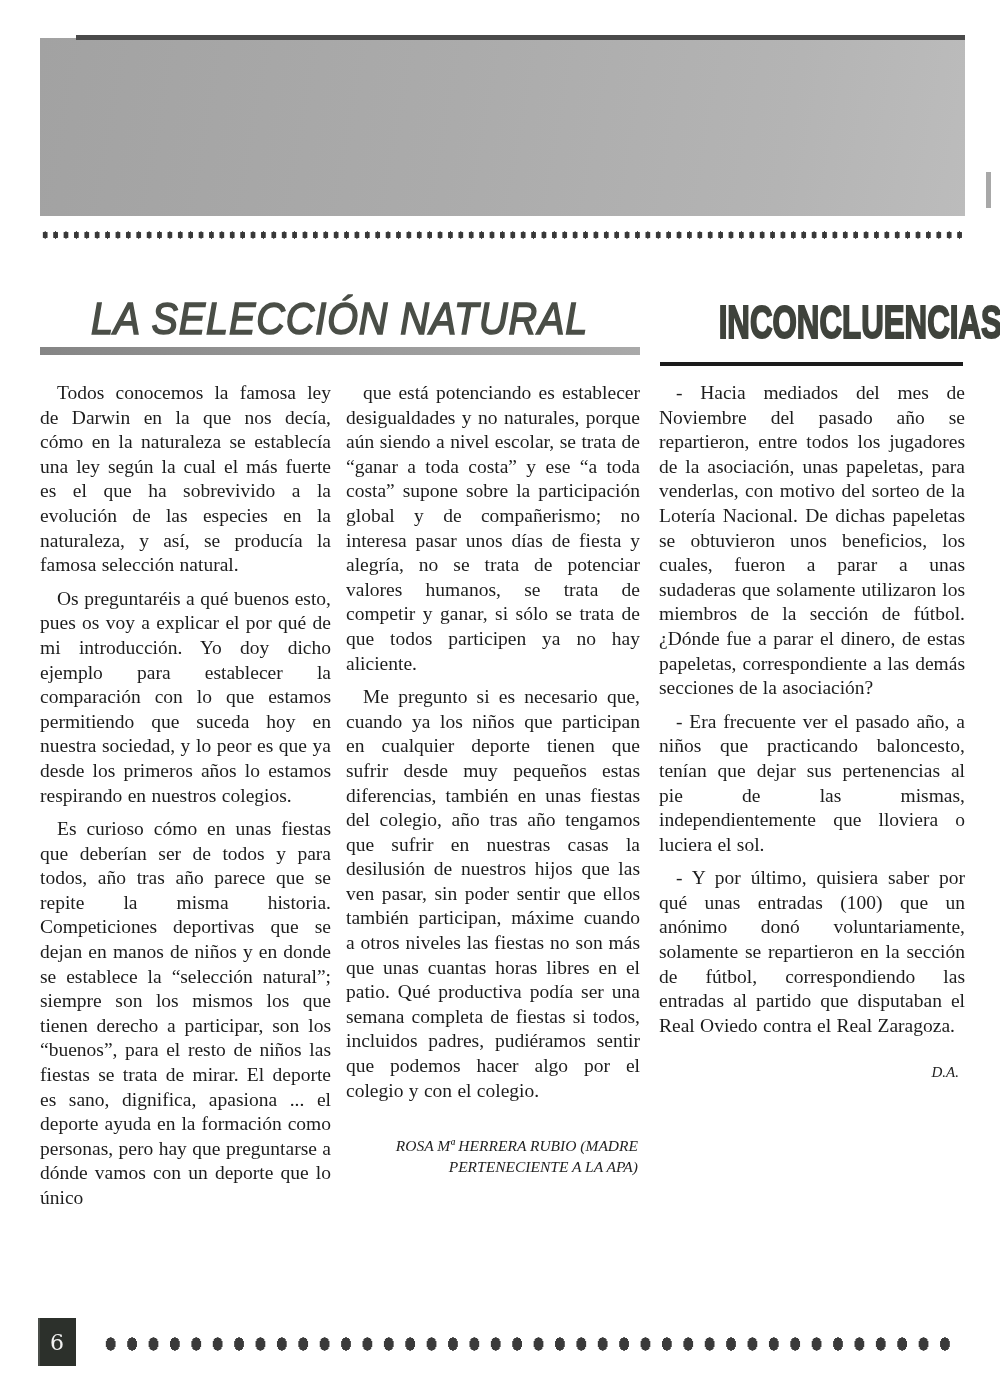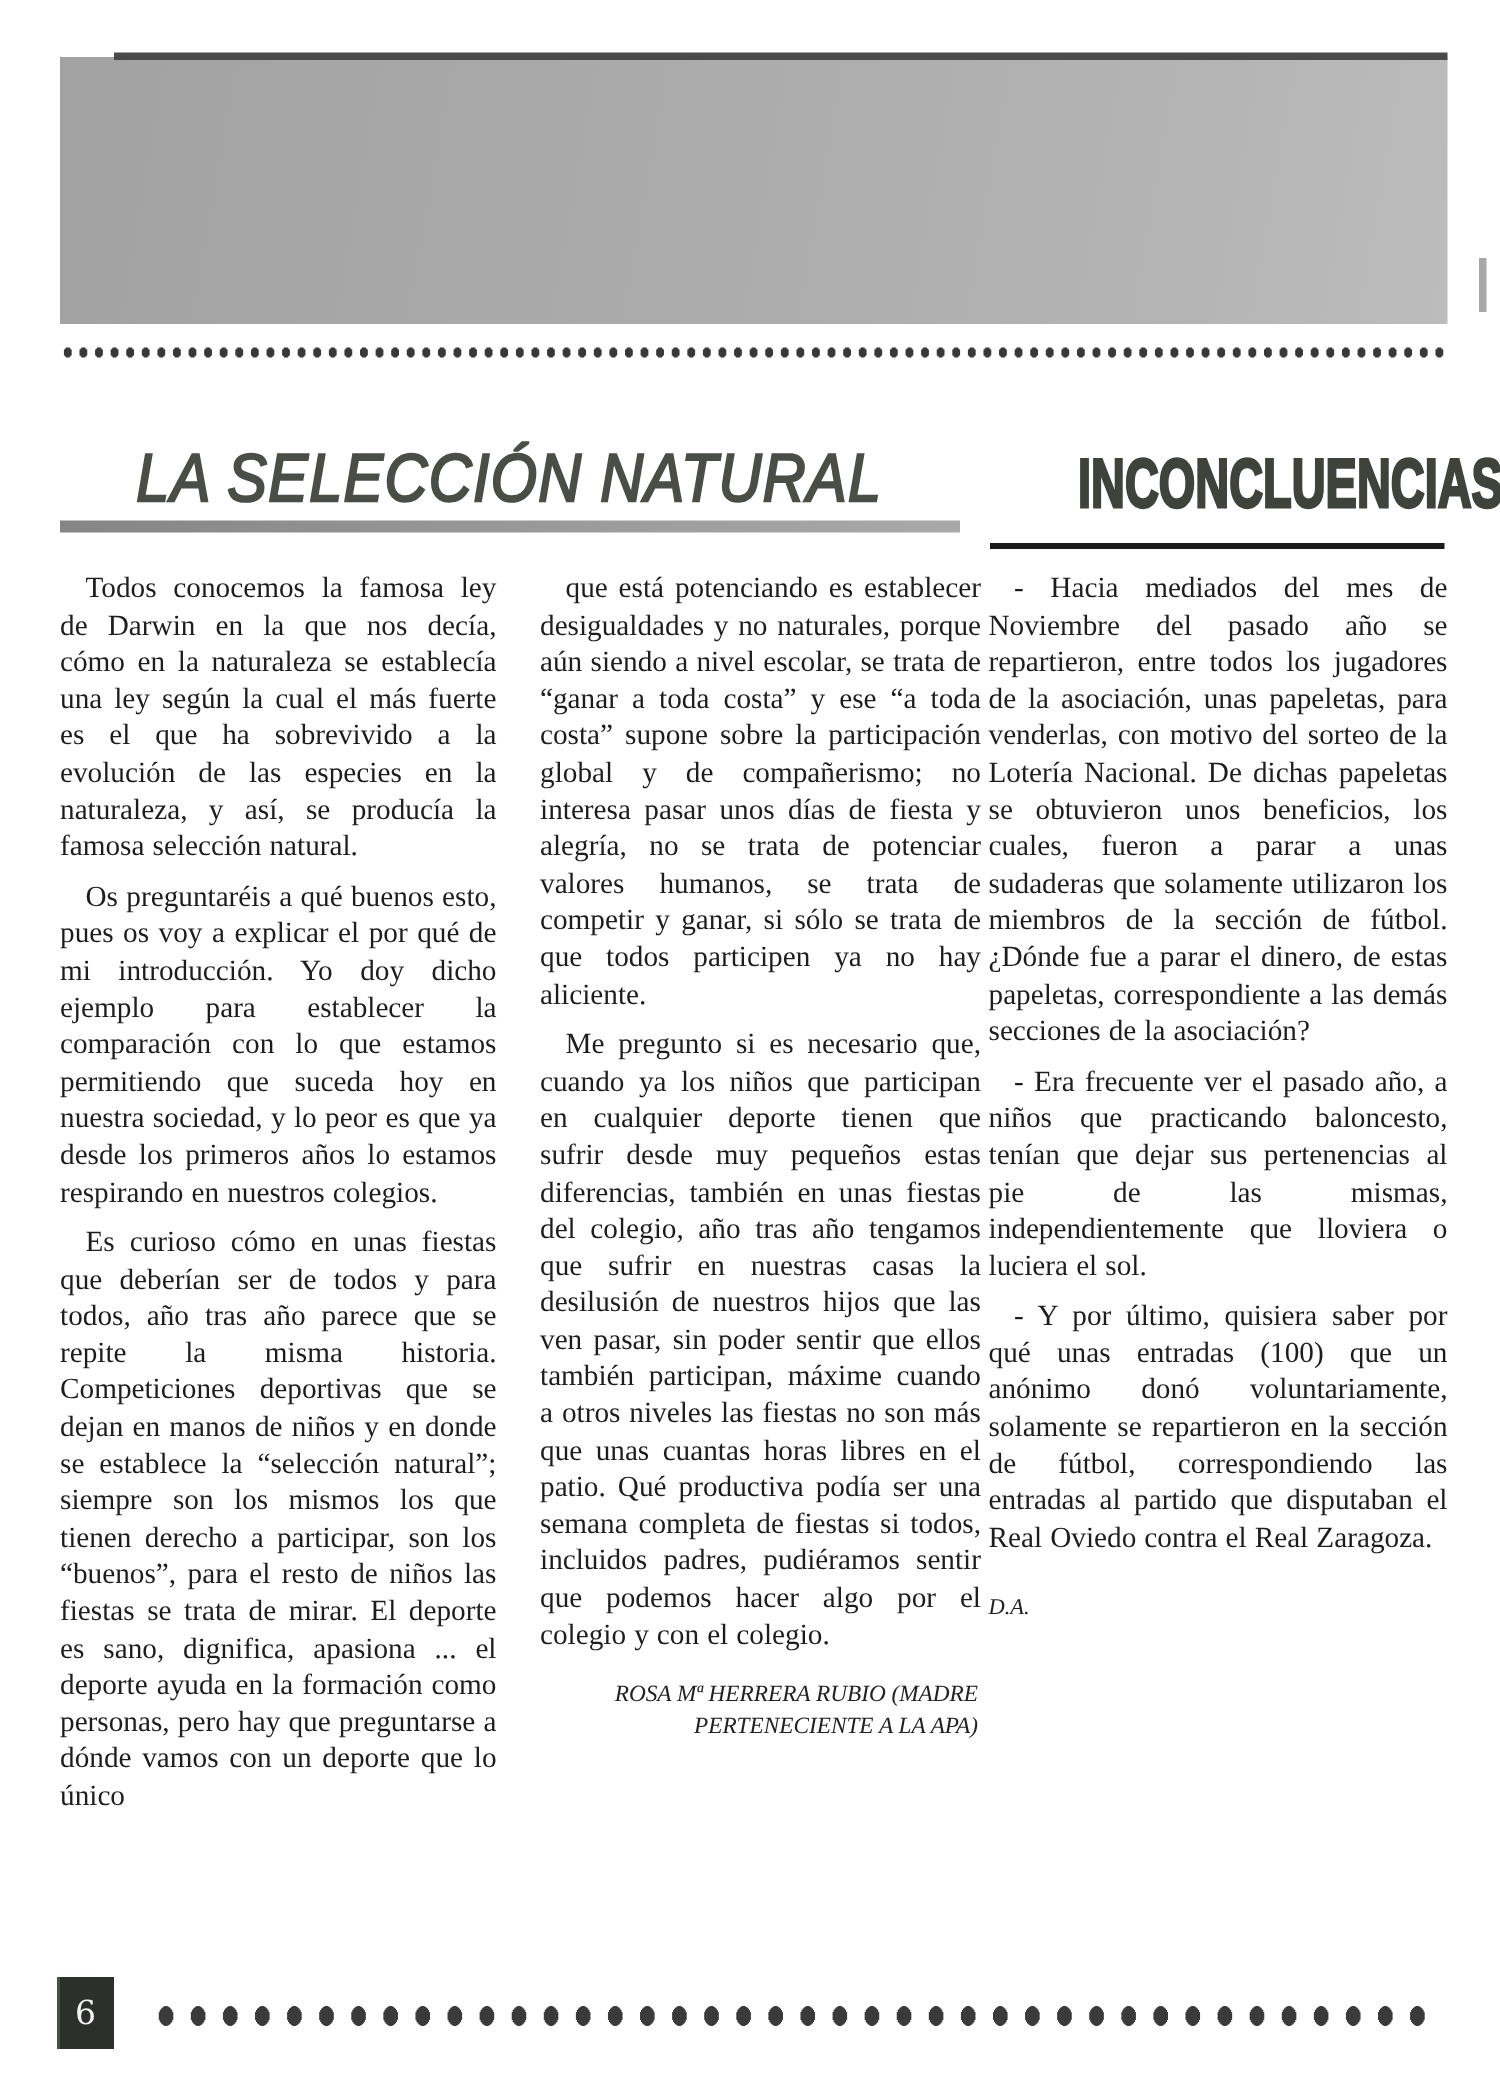--- a/index.html
+++ b/index.html
@@ -34,27 +34,27 @@
   .art2-title{position:absolute;left:652px;top:298px;width:318px;height:50px;text-align:center;
               font-family:"Liberation Sans", sans-serif;font-weight:700;
               font-size:46px;line-height:48px;color:#3f433c;white-space:nowrap;}
   .art2-title .squeeze{display:inline-block;transform:scaleX(0.68);transform-origin:center;
               -webkit-text-stroke:2px #3f433c;letter-spacing:0px;}
   .rule-black{position:absolute;left:660px;top:362px;width:303px;height:3.5px;background:#1b1b1b;}
 
   
   .col{position:absolute;top:381px;color:#1d1d1d;font-size:19.5px;line-height:24.6px;}
   .col-1{left:40px;width:291px;}
-  .col-2{left:360px;width:294px;}
+  .col-2{left:346px;width:294px;}
   .col-3{left:659px;width:306px;}
   .col p{margin:0 0 9px 0;text-align:justify;text-indent:17px;
          text-justify:inter-word;word-spacing:0.5px;}
-  .byline{margin-top:16px;text-align:right;font-style:italic;font-size:15.5px;line-height:21px;
+  .byline{margin-top:32px;text-align:right;font-style:italic;font-size:15.5px;line-height:21px;
           color:#222;padding-right:2px;}
-  .byline-small{margin-top:22px;font-style:italic;font-size:15px;color:#222;
+  .byline-small{margin-top:22px;text-align:right;font-style:italic;font-size:15px;color:#222;
           padding-right:6px;}
 
   
   .pagenum-box{position:absolute;left:38px;top:1318px;width:38px;height:48px;background:#2c302b;
                box-shadow:inset 2px 0 0 #4a4e49;display:flex;align-items:center;justify-content:center;}
   .pagenum{color:#f2f2f2;font-family:"DejaVu Serif", serif;font-size:22px;}
 
   
   .edge-mark{position:absolute;left:986px;top:172px;width:5px;height:36px;background:#a8a8a8;}
 </style>

